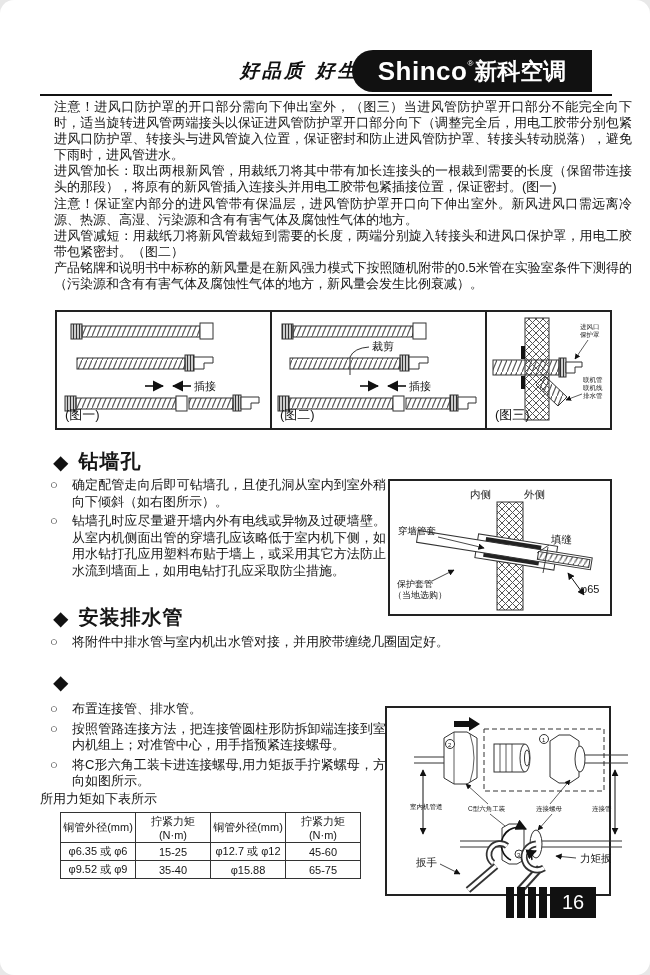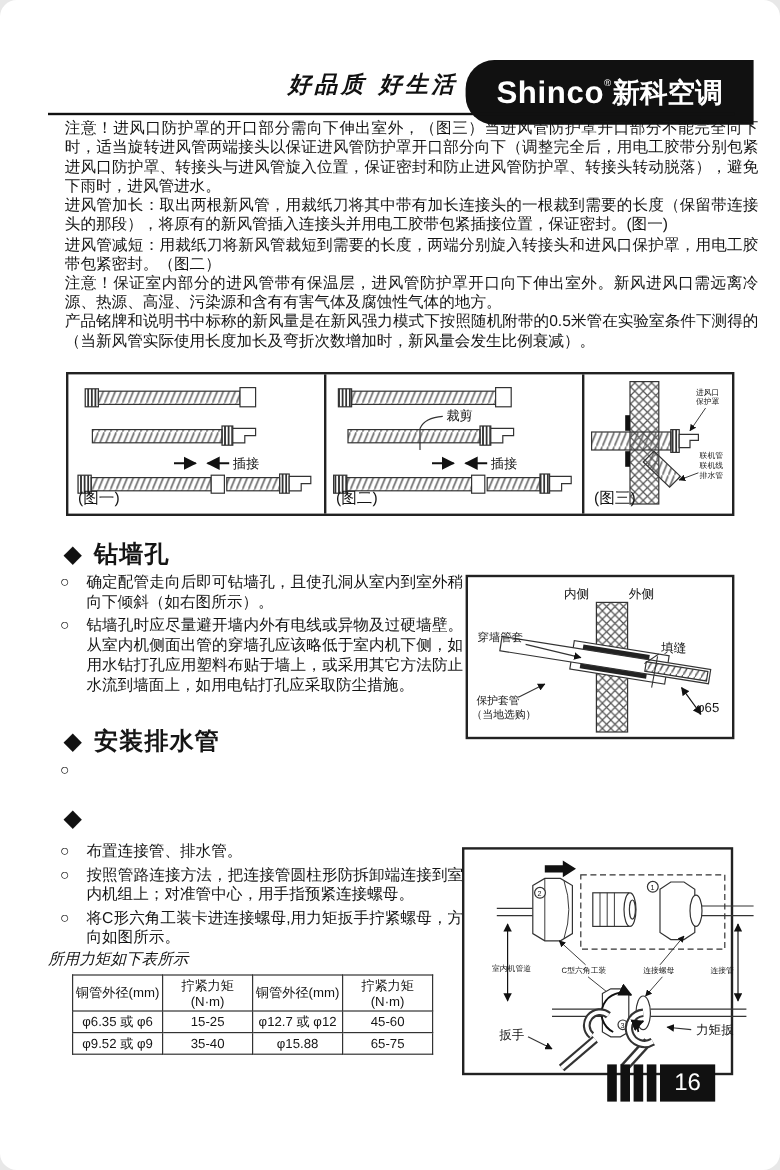--- a/index.html
+++ b/index.html
@@ -8,21 +8,21 @@
     position:relative; width:650px; height:975px; margin:0 auto;
     background:#ffffff; overflow:hidden;
     font-family:"Liberation Sans", sans-serif; color:#151515;border-radius:14px;
   }
   
   .slogan {
     position:absolute; left:240px; top:58px; font-family:"DejaVu Serif", serif;
     font-style:italic; font-weight:bold; font-size:19px; letter-spacing:3px; color:#111;
   }
   .logo-box {
-    position:absolute; left:388px; top:50px; width:240px; height:54px;
+    position:absolute; left:352px; top:50px; width:240px; height:42px;
     background:#111; border-radius:24px 0 0 24px;
     display:flex; align-items:center; justify-content:center; color:#fff;
   }
   .logo-en { font-size:26px; font-weight:bold; letter-spacing:0.5px; }
   .logo-reg { font-size:8px; vertical-align:top; position:relative; top:-8px; }
   .logo-cn { font-size:23px; font-weight:bold; margin-left:1px; }
   .header-rule { position:absolute; left:40px; top:94px; width:572px; height:2px; background:#111; }
 
   
   .notice {
@@ -102,23 +102,23 @@
   <div class="logo-box">
     <span class="logo-en">Shinco</span>
       <span class="logo-reg">®</span>
       <span class="logo-cn">新科空调</span>
   </div>
   <div class="header-rule"></div>
 
   <div class="notice">
     <p>注意！进风口防护罩的开口部分需向下伸出室外，（图三）当进风管防护罩开口部分不能完全向下时，适当旋转进风管两端接头以保证进风管防护罩开口部分向下（调整完全后，用电工胶带分别包紧进风口防护罩、转接头与进风管旋入位置，保证密封和防止进风管防护罩、转接头转动脱落），避免下雨时，进风管进水。</p>
     <p>进风管加长：取出两根新风管，用裁纸刀将其中带有加长连接头的一根裁到需要的长度（保留带连接头的那段），将原有的新风管插入连接头并用电工胶带包紧插接位置，保证密封。(图一)</p>
+    <p>注意！保证室内部分的进风管带有保温层，进风管防护罩开口向下伸出室外。新风进风口需远离冷源、热源、高湿、污染源和含有有害气体及腐蚀性气体的地方。</p>
     <p>进风管减短：用裁纸刀将新风管裁短到需要的长度，两端分别旋入转接头和进风口保护罩，用电工胶带包紧密封。（图二）</p>
-    <p>注意！保证室内部分的进风管带有保温层，进风管防护罩开口向下伸出室外。新风进风口需远离冷源、热源、高湿、污染源和含有有害气体及腐蚀性气体的地方。</p>
-    <p>产品铭牌和说明书中标称的新风量是在新风强力模式下按照随机附带的0.5米管在实验室条件下测得的（当新风管实际使用长度加长及弯折次数增加时，新风量会发生比例衰减）。</p>
+    <p>产品铭牌和说明书中标称的新风量是在新风强力模式下按照随机附带的0.5米管在实验室条件下测得的（污染源和含有有害气体及腐蚀性气体的地方，新风量会发生比例衰减）。</p>
   </div>
 
   <div class="fig-strip">
 
     <div class="fig-panel p1">
       <svg width="213" height="116" viewBox="0 0 213 116">
         <rect x="14" y="12" width="11" height="15" fill="url(#p-dense)" stroke="#333"></rect>
         <rect x="25" y="14" width="118" height="11" fill="url(#p-hatch)" stroke="#333"></rect>
         <rect x="143" y="11" width="13" height="16" fill="#fff" stroke="#333"></rect>
         <rect x="20" y="46" width="108" height="11" fill="url(#p-hatch)" stroke="#333"></rect>
@@ -220,41 +220,42 @@
     </svg>
   </div>
 
   <div class="sec-head" style="left:53px; top:604px;">
     <span class="sec-diamond">◆</span>
     <span class="sec-title">安装排水管</span>
   </div>
   <div class="bullets wide" style="left:50px; top:634px;">
     <div class="bullet">
       <span class="mark">○</span>
+      <span class="btxt">将附件中排水管与室内机出水管对接，并用胶带缠绕几圈固定好。</span>
     </div>
   </div>
 
   <div class="sec-head" style="left:53px; top:672px;">
     <span class="sec-diamond">◆</span>
   </div>
   <div class="bullets" style="left:50px; top:701px;">
     <div class="bullet">
       <span class="mark">○</span>
       <span class="btxt">布置连接管、排水管。</span>
     </div>
     <div class="bullet">
       <span class="mark">○</span>
       <span class="btxt">按照管路连接方法，把连接管圆柱形防拆卸端连接到室内机组上；对准管中心，用手指预紧连接螺母。</span>
     </div>
     <div class="bullet">
       <span class="mark">○</span>
       <span class="btxt">将C形六角工装卡进连接螺母,用力矩扳手拧紧螺母，方向如图所示。</span>
     </div>
   </div>
-  <div class="plain-note" style="left:40px; top:790px;font-style:italic;">所用力矩如下表所示</div>
+  <div class="plain-note" style="left:40px; top:790px;">所用力矩如下表所示</div>
 
   <table class="torque">
     <tbody>
         <tr>
       <th>铜管外径(mm)</th>
       <th>拧紧力矩(N·m)</th>
       <th>铜管外径(mm)</th>
       <th>拧紧力矩(N·m)</th>
     </tr>
     <tr>

